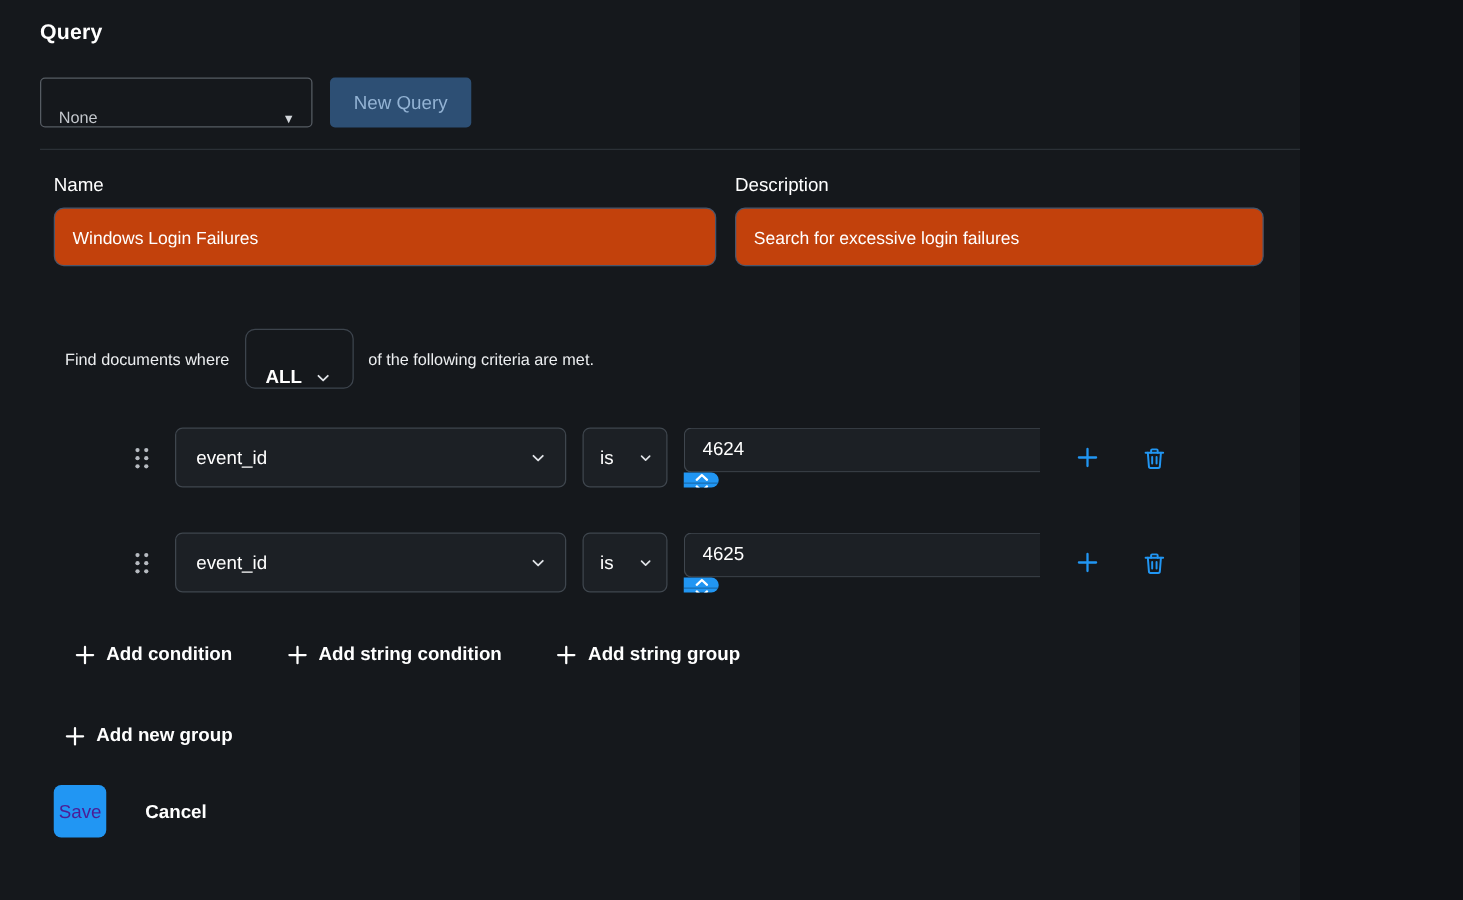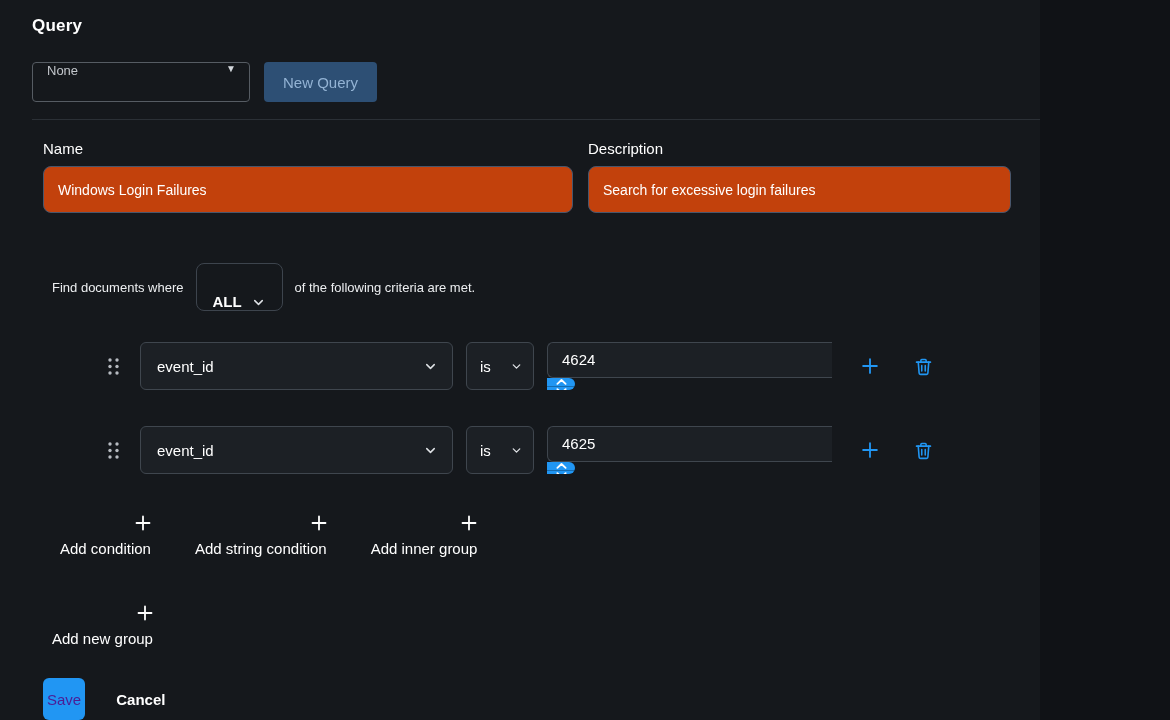--- a/index.html
+++ b/index.html
@@ -8,21 +8,21 @@
     width:1040px; height:720px; overflow:hidden; position:relative;
     background:#15181c; color:#ffffff;
     font-family:"Liberation Sans", sans-serif;
     padding:16px 29px 0 32px;
   }
   .title { font-size:17px; font-weight:700; margin:0; letter-spacing:.2px; }
 
   .query-bar { display:flex; align-items:center; gap:14px; margin-top:26px; }
   .select-none {
     width:218px; height:40px; border:1px solid #565c63; border-radius:4px;
-    background:transparent; display:flex; align-items:flex-start; justify-content:space-between;
+    background:transparent; display:flex; align-items:flex-end; justify-content:space-between;
     padding:0 13px 0 14px; color:#c3c7cc; font-size:13px; cursor:pointer;gap:20px;
   }
   .triangle { font-size:10px; color:#d3d7dc; }
   .btn-new-query {
     height:40px; padding:0 19px; background:#2d4f74; color:#93b3d4;
     border:none; border-radius:4px; font-size:15px; font-family:inherit; cursor:pointer;
   }
 
   .divider { border:none; border-top:1px solid #2b3036; margin:17px -29px 0 0; }
 
@@ -62,22 +62,22 @@
   }
   .stepper { width:28px; display:flex; flex-direction:column; background:#2196f3; border-radius:0 6px 6px 0; overflow:hidden; }
   .stepper-btn { flex:1; background:transparent; border:none; padding:0; display:flex; align-items:center; justify-content:center; cursor:pointer; }
   .stepper-up { border-bottom:1px solid rgba(0,0,0,.28); }
 
   .icon-btn { background:none; border:none; padding:0; cursor:pointer; display:flex; align-items:center; }
   .plus-btn { margin-right:32px; }
 
   .add-links { display:flex; gap:44px; margin-top:41px; padding-left:28px; }
   .add-link {
-    display:flex; align-items:flex-end; gap:9px; font-size:15px; font-weight:400;
-    color:#ffffff; background:none; border:none; padding:0; cursor:pointer; font-family:inherit;flex-direction:column;
+    display:flex; align-items:center; gap:9px; font-size:15px; font-weight:700;
+    color:#ffffff; background:none; border:none; padding:0; cursor:pointer; font-family:inherit;
   }
   .add-group-row { margin-top:48px; padding-left:20px; }
 
   .footer { display:flex; align-items:center; gap:31px; margin-top:31px; padding-left:11px; }
   .btn-save {
     background:#2196f3; color:#4c1d95; border:none; border-radius:6px;
     height:42px; padding:0 4px; font-size:15px; font-family:inherit; cursor:pointer;
   }
   .btn-cancel {
     background:none; border:none; color:#ffffff; font-size:15px; font-weight:700;
@@ -243,21 +243,21 @@
     <button class="add-link">
       <svg width="16" height="16" viewBox="0 0 16 16" fill="none" stroke="#ffffff" stroke-width="1.8" stroke-linecap="round">
           <path d="M8 1.5v13M1.5 8h13"></path>
         </svg>
       <span>Add string condition</span>
     </button>
     <button class="add-link">
       <svg width="16" height="16" viewBox="0 0 16 16" fill="none" stroke="#ffffff" stroke-width="1.8" stroke-linecap="round">
           <path d="M8 1.5v13M1.5 8h13"></path>
         </svg>
-      <span>Add inner group</span>
+      <span>Add string group</span>
     </button>
   </div>
 
   <div class="add-group-row">
     <button class="add-link">
       <svg width="16" height="16" viewBox="0 0 16 16" fill="none" stroke="#ffffff" stroke-width="1.8" stroke-linecap="round">
           <path d="M8 1.5v13M1.5 8h13"></path>
         </svg>
       <span>Add new group</span>
     </button>

